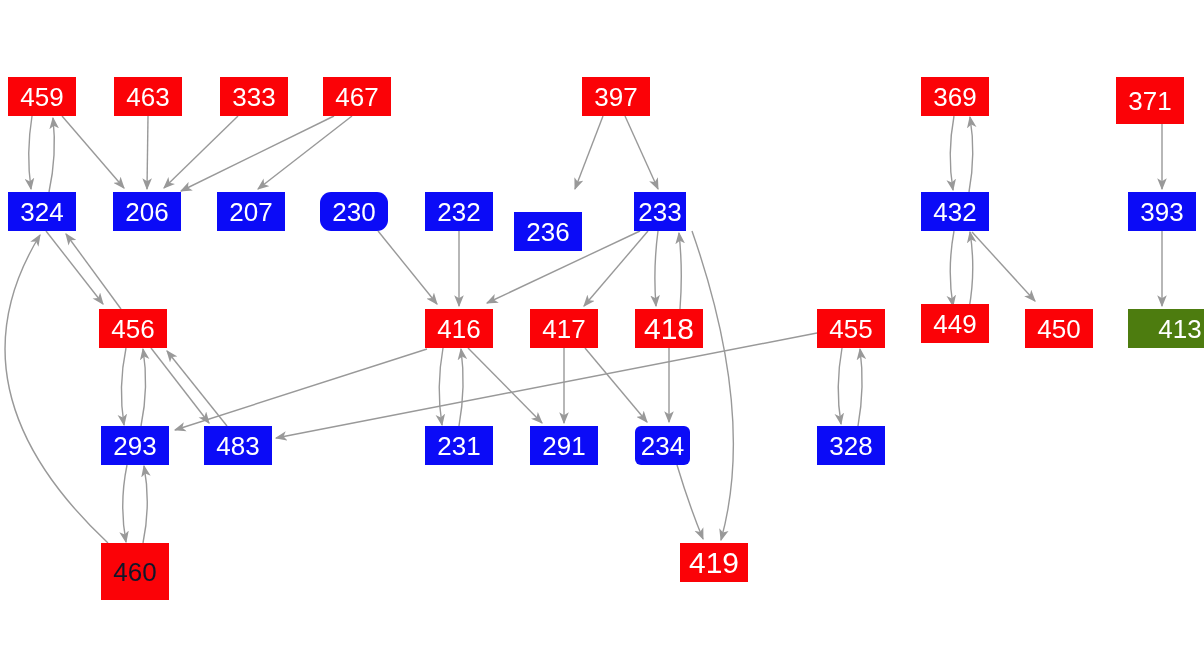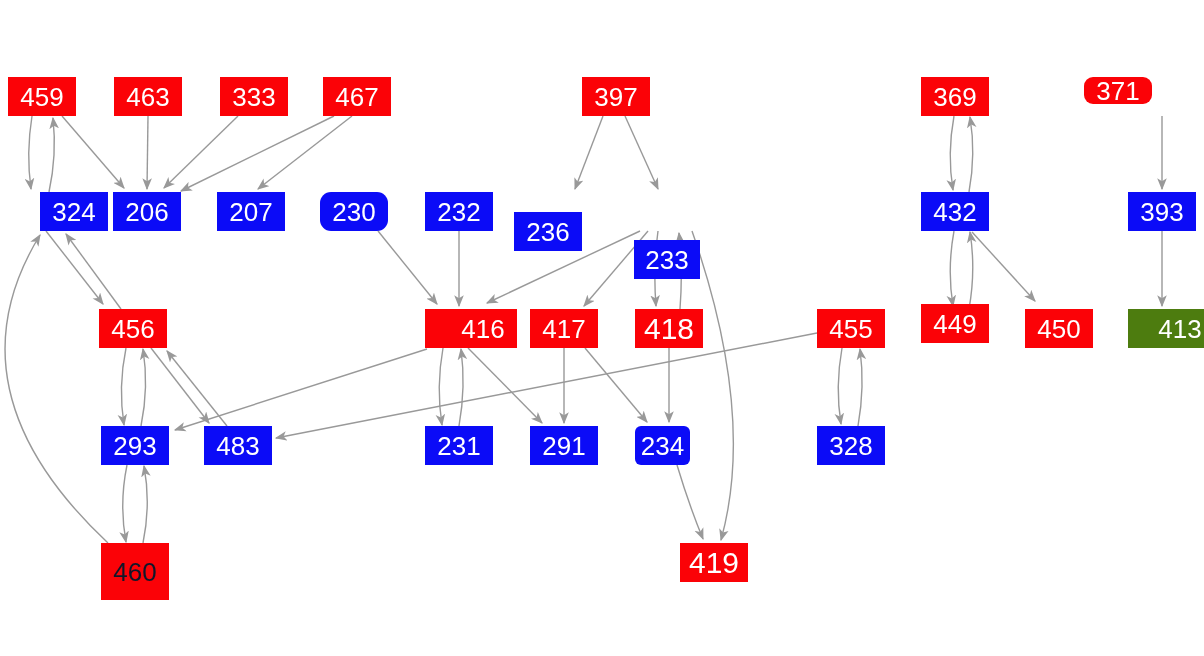--- a/index.html
+++ b/index.html
@@ -92,32 +92,32 @@
         <path d="M1162,231 L1162,306" class="edge" stroke="#999999" marker-end="url(#arrow-vee)"></path>
       </g>
   </svg>
   <div id="node-layer">
       <div class="node" style="left: 8px; top: 77px; width: 68px; height: 39px; background: rgb(251, 2, 7); color: rgb(255, 255, 255); font-size: 26px;">459</div>
       <div class="node" style="left: 114px; top: 77px; width: 68px; height: 39px; background: rgb(251, 2, 7); color: rgb(255, 255, 255); font-size: 26px;">463</div>
       <div class="node" style="left: 220px; top: 77px; width: 68px; height: 39px; background: rgb(251, 2, 7); color: rgb(255, 255, 255); font-size: 26px;">333</div>
       <div class="node" style="left: 323px; top: 77px; width: 68px; height: 39px; background: rgb(251, 2, 7); color: rgb(255, 255, 255); font-size: 26px;">467</div>
       <div class="node" style="left: 582px; top: 77px; width: 68px; height: 39px; background: rgb(251, 2, 7); color: rgb(255, 255, 255); font-size: 26px;">397</div>
       <div class="node" style="left: 921px; top: 77px; width: 68px; height: 39px; background: rgb(251, 2, 7); color: rgb(255, 255, 255); font-size: 26px;">369</div>
-      <div class="node" style="left: 1084px; top: 77px; width: 68px; height: 27px; background: rgb(251, 2, 7); color: rgb(255, 255, 255); font-size: 26px; border-radius: 9px;">371</div>
-      <div class="node" style="left: 8px; top: 192px; width: 68px; height: 39px; background: rgb(11, 11, 247); color: rgb(255, 255, 255); font-size: 26px; margin-left: 32px;">324</div>
+      <div class="node" style="left: 1116px; top: 77px; width: 68px; height: 47px; background: rgb(251, 2, 7); color: rgb(255, 255, 255); font-size: 26px;">371</div>
+      <div class="node" style="left: 8px; top: 192px; width: 68px; height: 39px; background: rgb(11, 11, 247); color: rgb(255, 255, 255); font-size: 26px;">324</div>
       <div class="node" style="left: 113px; top: 192px; width: 68px; height: 39px; background: rgb(11, 11, 247); color: rgb(255, 255, 255); font-size: 26px;">206</div>
       <div class="node" style="left: 217px; top: 192px; width: 68px; height: 39px; background: rgb(11, 11, 247); color: rgb(255, 255, 255); font-size: 26px;">207</div>
       <div class="node" style="left: 320px; top: 192px; width: 68px; height: 39px; background: rgb(11, 11, 247); color: rgb(255, 255, 255); font-size: 26px; border-radius: 11px;">230</div>
       <div class="node" style="left: 425px; top: 192px; width: 68px; height: 39px; background: rgb(11, 11, 247); color: rgb(255, 255, 255); font-size: 26px;">232</div>
       <div class="node" style="left: 514px; top: 192px; width: 68px; height: 39px; background: rgb(11, 11, 247); color: rgb(255, 255, 255); font-size: 26px; margin-top: 20px;">236</div>
-      <div class="node" style="left: 634px; top: 192px; width: 66px; height: 39px; background: rgb(11, 11, 247); color: rgb(255, 255, 255); font-size: 26px; margin-top: 48px;">233</div>
+      <div class="node" style="left: 634px; top: 192px; width: 52px; height: 39px; background: rgb(11, 11, 247); color: rgb(255, 255, 255); font-size: 26px;">233</div>
       <div class="node" style="left: 921px; top: 192px; width: 68px; height: 39px; background: rgb(11, 11, 247); color: rgb(255, 255, 255); font-size: 26px;">432</div>
       <div class="node" style="left: 1128px; top: 192px; width: 68px; height: 39px; background: rgb(11, 11, 247); color: rgb(255, 255, 255); font-size: 26px;">393</div>
       <div class="node" style="left: 99px; top: 309px; width: 68px; height: 39px; background: rgb(251, 2, 7); color: rgb(255, 255, 255); font-size: 26px;">456</div>
-      <div class="node" style="left: 425px; top: 309px; width: 68px; height: 39px; background: rgb(251, 2, 7); color: rgb(255, 255, 255); font-size: 26px; padding-left: 24px;">416</div>
+      <div class="node" style="left: 425px; top: 309px; width: 68px; height: 39px; background: rgb(251, 2, 7); color: rgb(255, 255, 255); font-size: 26px;">416</div>
       <div class="node" style="left: 530px; top: 309px; width: 68px; height: 39px; background: rgb(251, 2, 7); color: rgb(255, 255, 255); font-size: 26px;">417</div>
       <div class="node" style="left: 635px; top: 309px; width: 68px; height: 39px; background: rgb(251, 2, 7); color: rgb(255, 255, 255); font-size: 30px;">418</div>
       <div class="node" style="left: 817px; top: 309px; width: 68px; height: 39px; background: rgb(251, 2, 7); color: rgb(255, 255, 255); font-size: 26px;">455</div>
       <div class="node" style="left: 921px; top: 304px; width: 68px; height: 39px; background: rgb(251, 2, 7); color: rgb(255, 255, 255); font-size: 26px;">449</div>
       <div class="node" style="left: 1025px; top: 309px; width: 68px; height: 39px; background: rgb(251, 2, 7); color: rgb(255, 255, 255); font-size: 26px;">450</div>
       <div class="node" style="left: 1128px; top: 309px; width: 80px; height: 39px; background: #4d7c0f; color: rgb(255, 255, 255); font-size: 26px; padding-left: 12px;">413</div>
       <div class="node" style="left: 101px; top: 426px; width: 68px; height: 39px; background: rgb(11, 11, 247); color: rgb(255, 255, 255); font-size: 26px;">293</div>
       <div class="node" style="left: 204px; top: 426px; width: 68px; height: 39px; background: rgb(11, 11, 247); color: rgb(255, 255, 255); font-size: 26px;">483</div>
       <div class="node" style="left: 425px; top: 426px; width: 68px; height: 39px; background: rgb(11, 11, 247); color: rgb(255, 255, 255); font-size: 26px;">231</div>
       <div class="node" style="left: 530px; top: 426px; width: 68px; height: 39px; background: rgb(11, 11, 247); color: rgb(255, 255, 255); font-size: 26px;">291</div>

